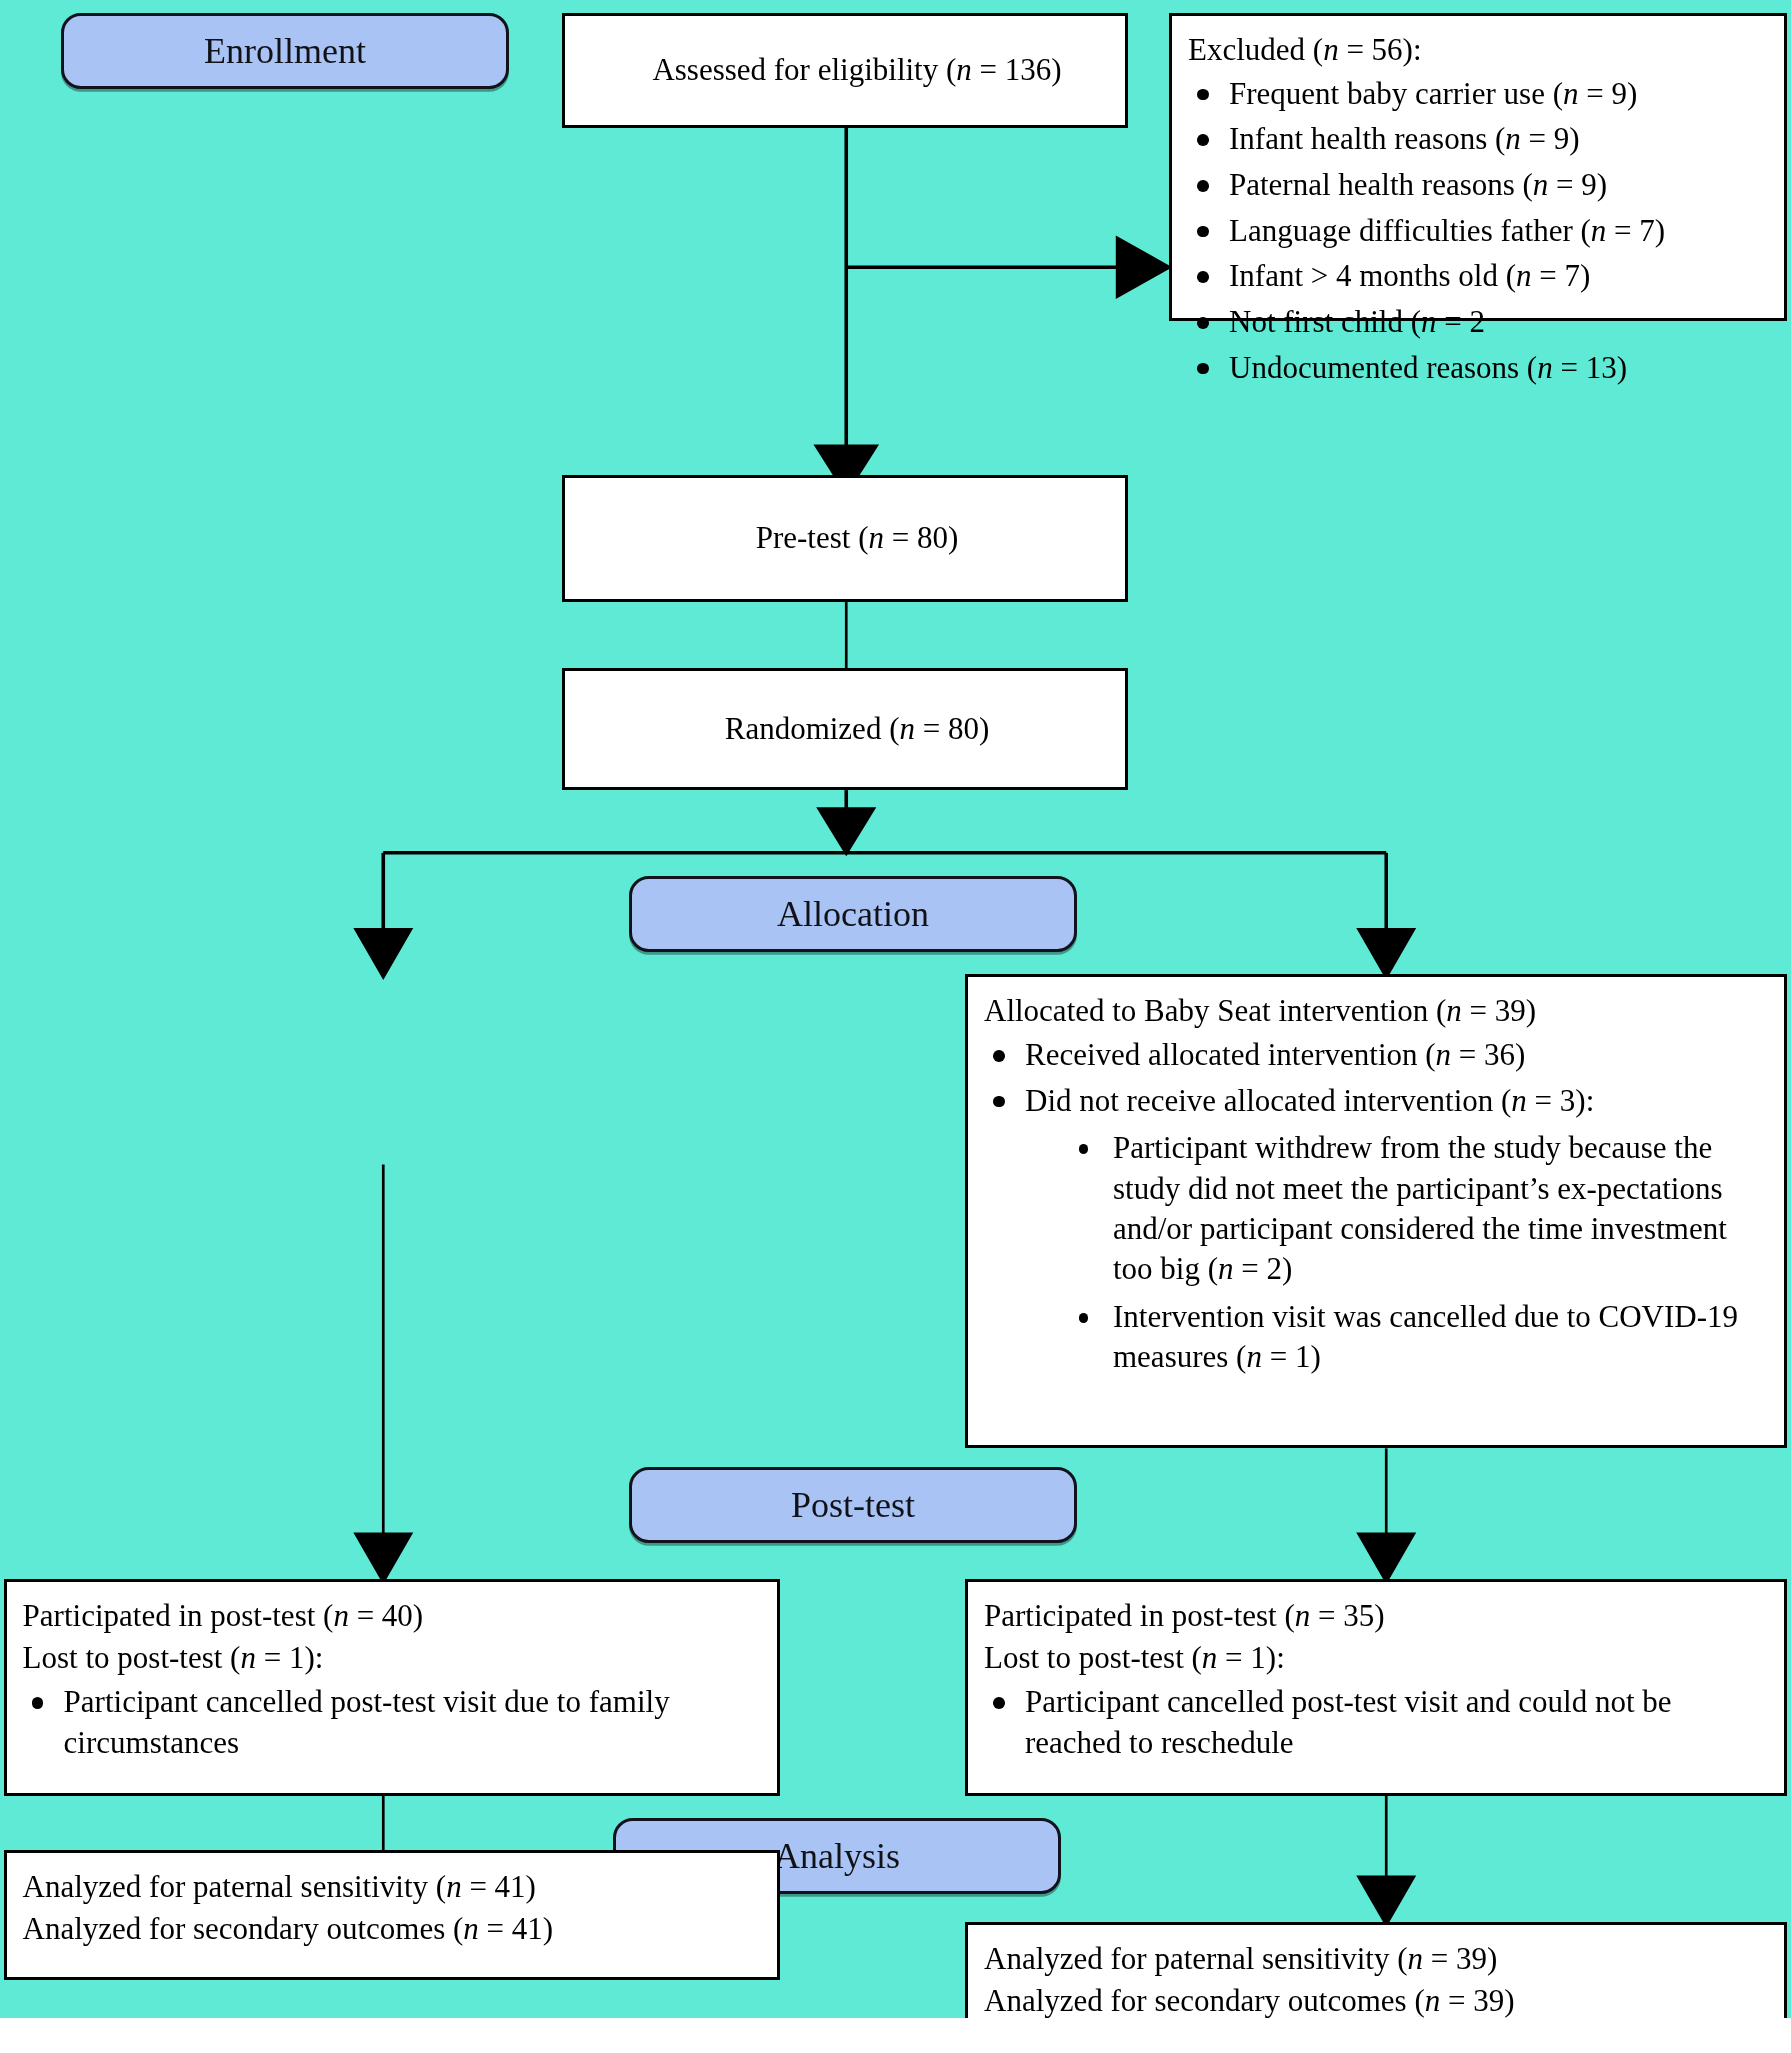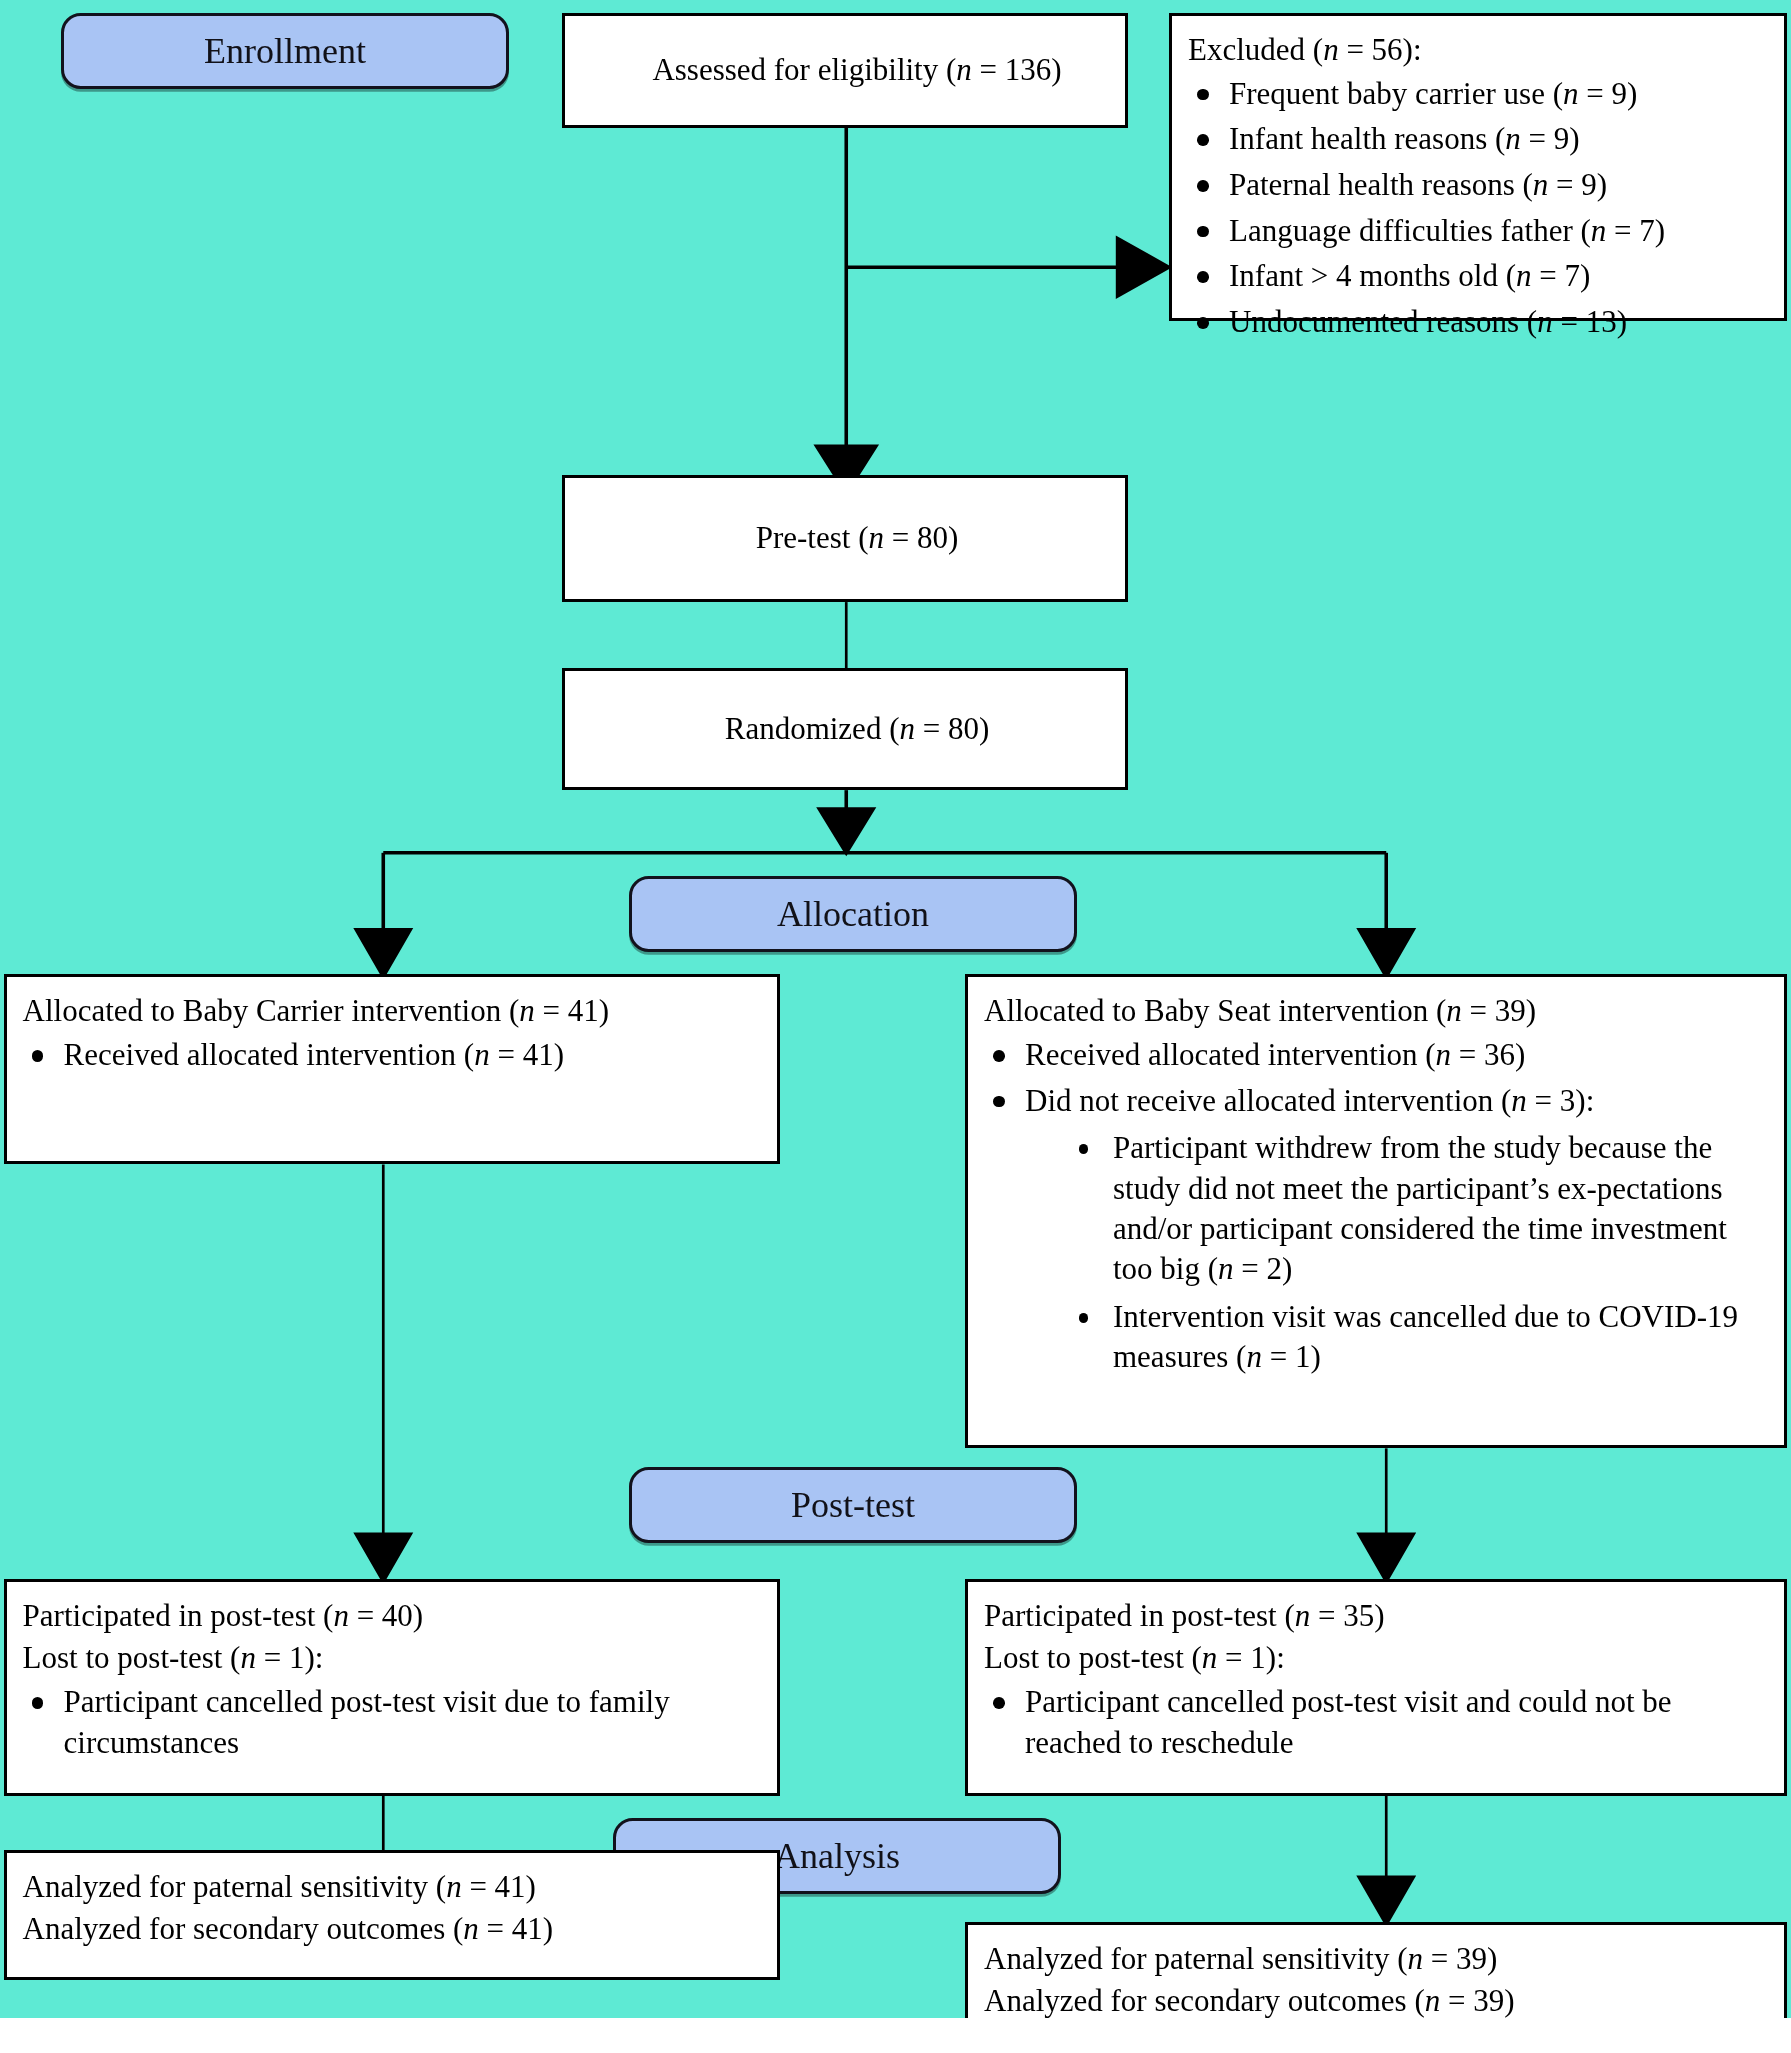--- a/index.html
+++ b/index.html
@@ -177,42 +177,37 @@
       <li>
           <span class="bullet-dot"></span>
           <span class="li-text">Language difficulties father (<em class="nvar">n</em> = 7)</span>
         </li>
       <li>
           <span class="bullet-dot"></span>
           <span class="li-text">Infant &gt; 4 months old (<em class="nvar">n</em> = 7)</span>
         </li>
       <li>
           <span class="bullet-dot"></span>
+          <span class="li-text">Not first child (<em class="nvar">n</em> = 2</span>
+        </li>
+      <li>
+          <span class="bullet-dot"></span>
           <span class="li-text">Undocumented reasons (<em class="nvar">n</em> = 13)</span>
         </li>
     </ul>
   </div>
 
   <div class="node centered" style="left:562px; top:475px; width:566px; height:127px;">
     <span>Pre-test (<em class="nvar">n</em> = 80)</span>
   </div>
 
   <div class="node centered" style="left:562px; top:668px; width:566px; height:122px;font-family:Liberation Serif, serif;">
     <span>Randomized (<em class="nvar">n</em> = 80)</span>
   </div>
 
-  <div class="node padded" style="left:3.6px; top:974px; width:776px; height:190px;">
-    <div class="line">Allocated to Baby Carrier intervention (<em class="nvar">n</em> = 41)</div>
-    <ul class="bullets">
-      <li>
-          <span class="bullet-dot"></span>
-          <span class="li-text">Received allocated intervention (<em class="nvar">n</em> = 41)</span>
-        </li>
-    </ul>
-  </div>
 
   <div class="node padded" style="left:965px; top:974px; width:822px; height:474px;">
     <div class="line">Allocated to Baby Seat intervention (<em class="nvar">n</em> = 39)</div>
     <ul class="bullets">
       <li>
           <span class="bullet-dot"></span>
           <span class="li-text">Received allocated intervention (<em class="nvar">n</em> = 36)</span>
         </li>
       <li>
         <span class="bullet-dot"></span>

